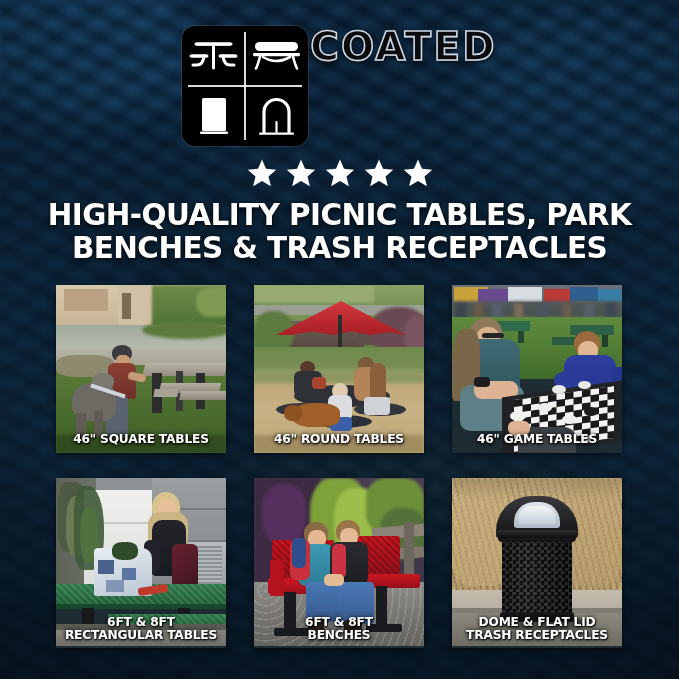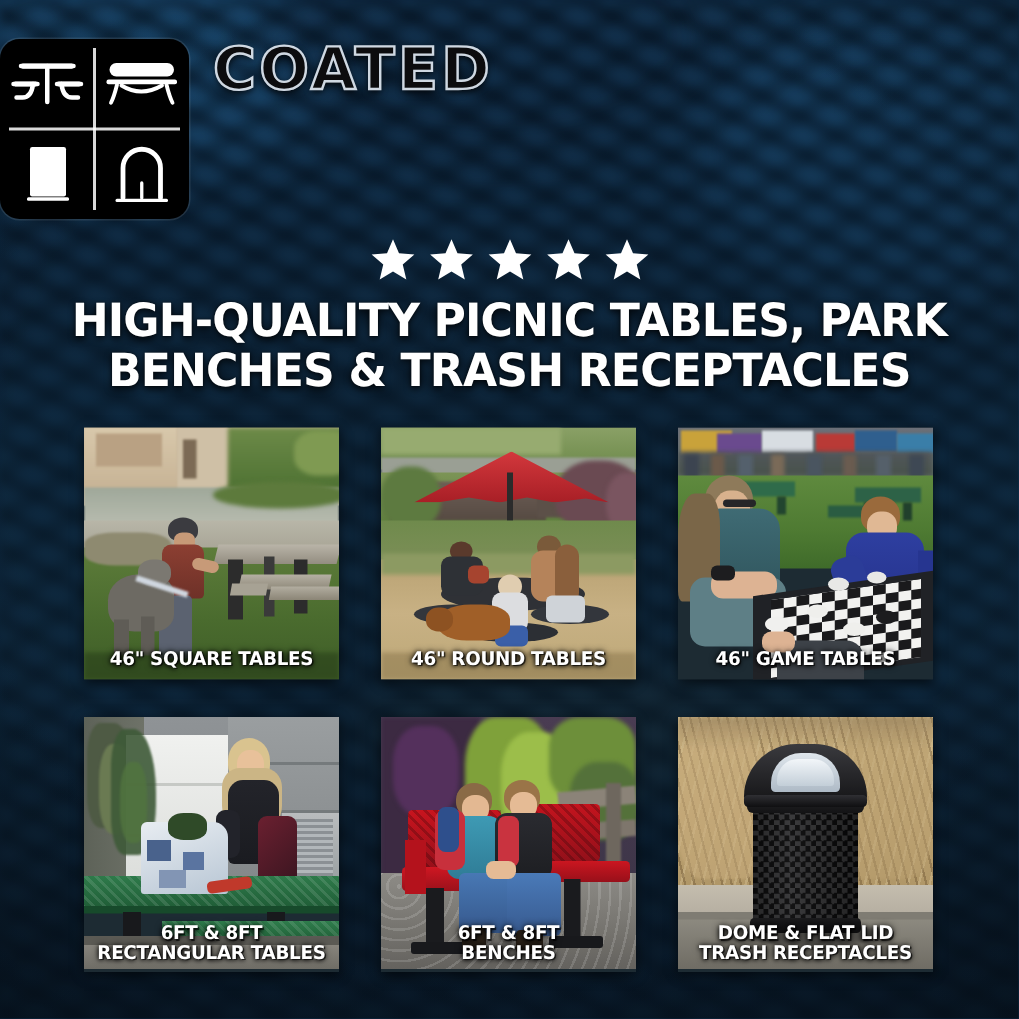--- a/index.html
+++ b/index.html
@@ -42,21 +42,21 @@
   }
   .bg-darkmid {
     background:linear-gradient(to bottom, rgba(6,20,34,0) 0%, rgba(6,20,34,.30) 22%, rgba(8,24,38,.55) 38%, rgba(9,26,40,.62) 62%, rgba(7,20,33,.72) 100%);
   }
   
   .content { position:absolute; inset:0; }
 
   
   .logo-row {
     position:absolute; left:0; right:0; top:26px;
-    display:flex; align-items:flex-start; gap:16px;
+    display:flex; justify-content:center; align-items:flex-start; gap:2px;
   }
   .logo-mark {
     width:126px; height:120px;
     background:#000;
     border-radius:13px;
     position:relative;
     flex:0 0 auto;
     box-shadow:0 0 0 1px rgba(255,255,255,.10);
   }
   .logo-mark .vline, .logo-mark .hline {

